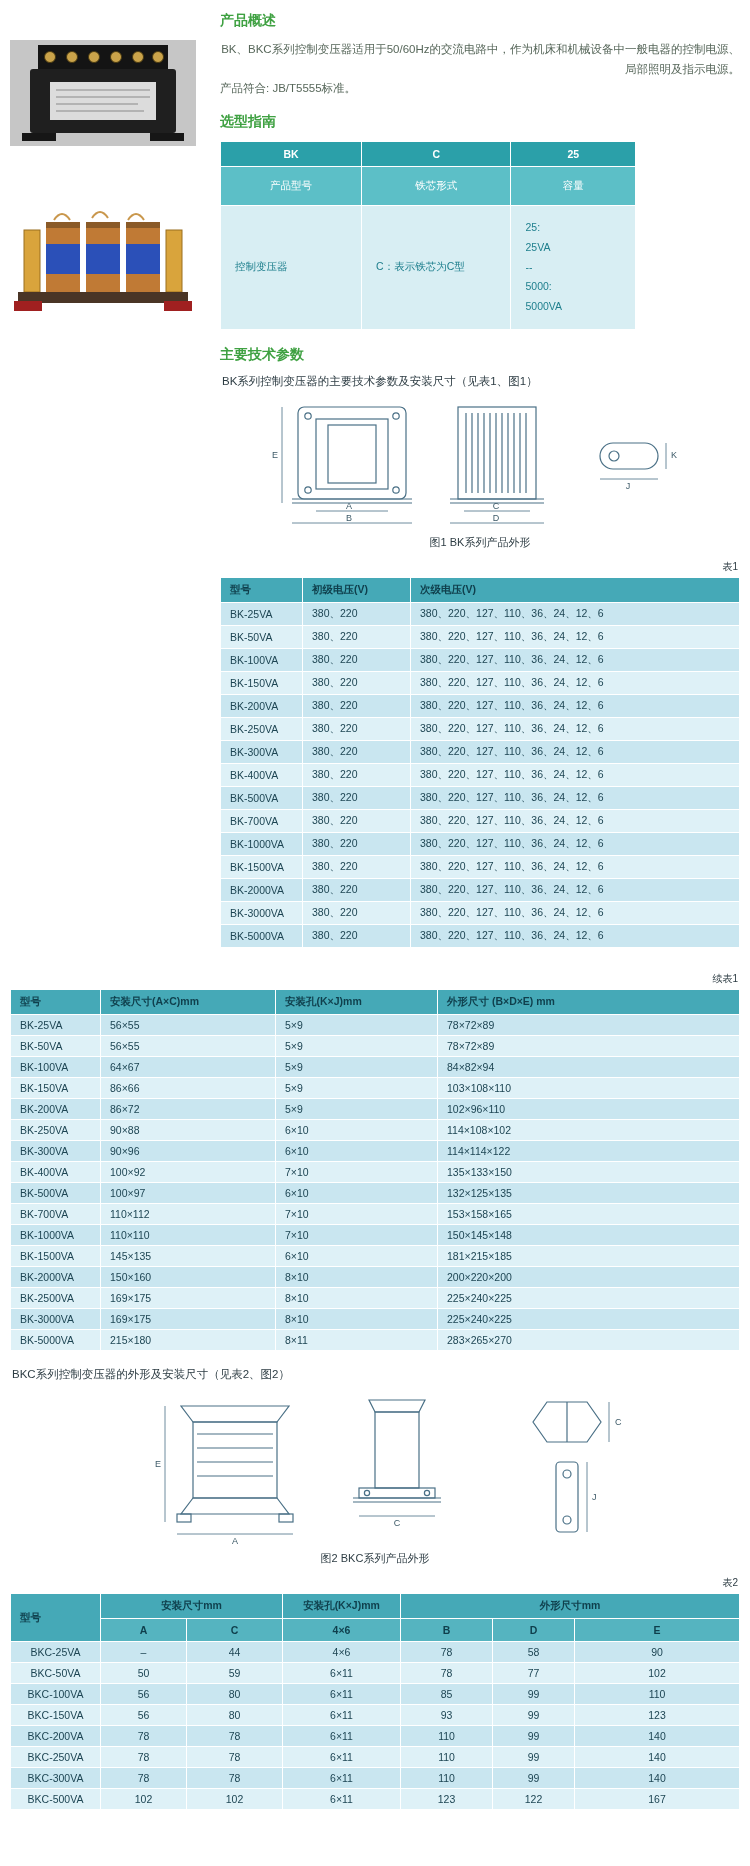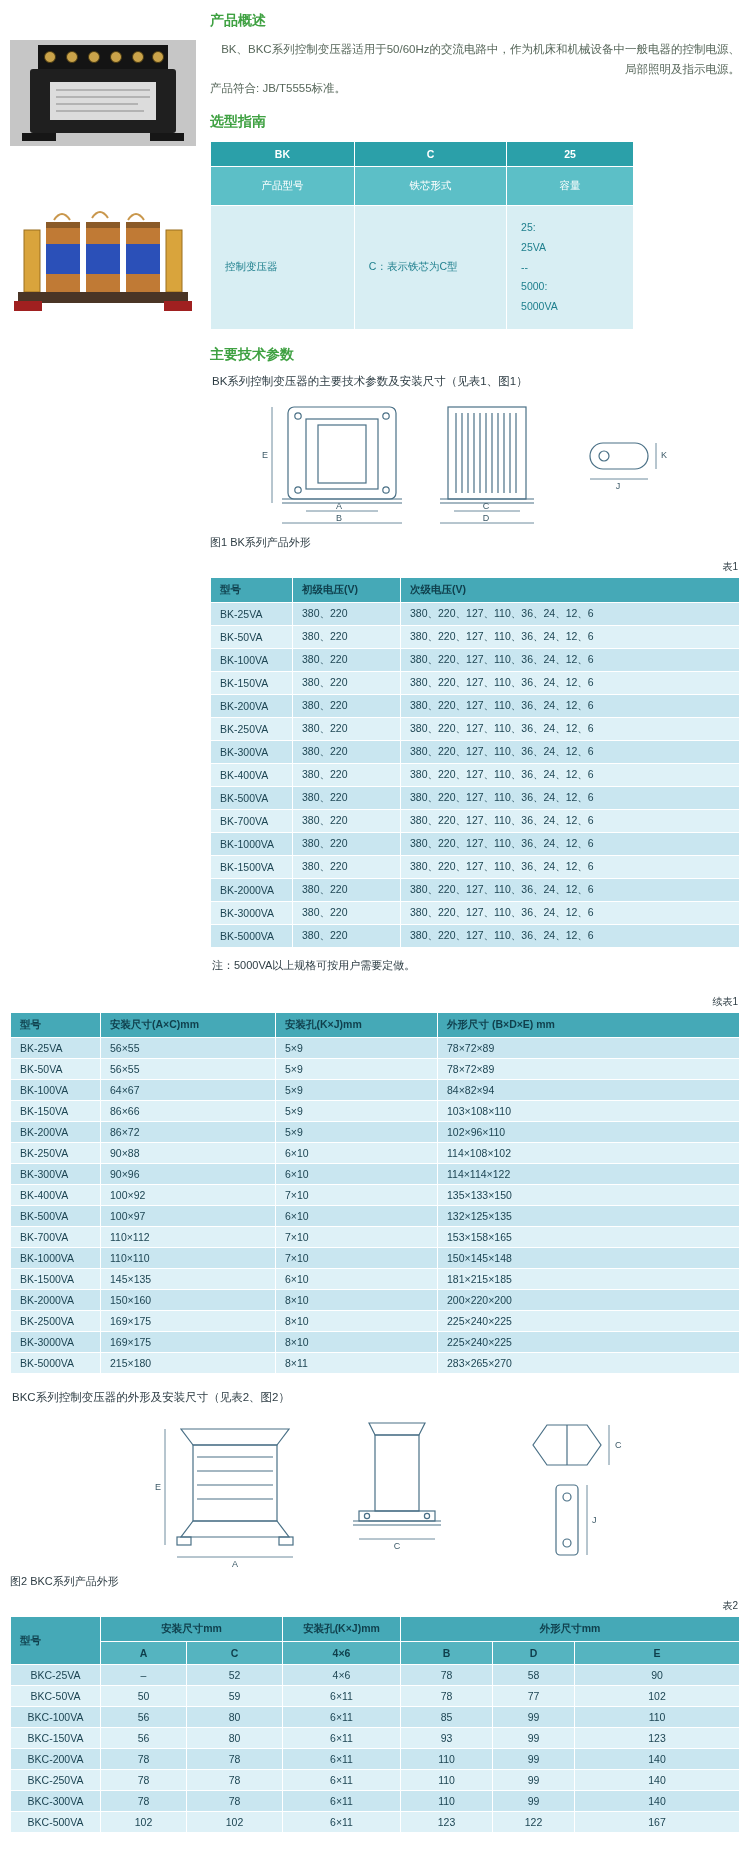--- a/index.html
+++ b/index.html
@@ -3,21 +3,21 @@
 <meta charset="utf-8">
 <style>
   * { margin:0; padding:0; box-sizing:border-box; }
   html,body { background:#ffffff; }
   body {
     width:750px; height:1866px; overflow:hidden;
     font-family:"Liberation Sans","DejaVu Sans",sans-serif;
     color:var(--darkText,#2e3d44);
   }
   .page { padding:10px 10px 0 10px; }
-  .top { display:flex; gap:14px; }
+  .top { display:flex; gap:24px; }
   .left-col { flex:0 0 186px; padding-top:30px; }
   .photo { margin-bottom:52px; }
   .photo svg { display:block; }
   .right-col { flex:1; min-width:0; }
 
   h2.sec { color:var(--green,#3fa142); font-size:14px; font-weight:bold; margin:2px 0 10px; }
   .body-text { font-size:11.5px; line-height:1.7; color:var(--bodyText,#57675a);text-align:right; }
   .standard-line { font-size:11.5px; line-height:1.7; color:var(--bodyText,#57675a); margin-bottom:14px; }
 
   table { border-collapse:collapse; }
@@ -25,21 +25,21 @@
   .sel-table td { border:1px solid #fff; font-size:10.5px; }
   .sel-table .sel-head td { background:var(--selHeadBg,#2ba0a9); color:#fff; text-align:center; height:25px; font-weight:bold; }
   .sel-table .sel-sub td { background:var(--selSubBg,#5cbfc7); color:#fff; text-align:center; height:39px; }
   .sel-table .sel-body td { background:var(--selBodyBg,#d8eef3); color:var(--selBodyText,#1e7f8d); padding:12px 14px; vertical-align:middle; }
   .sel-table .sel-body td.center { text-align:left; }
   .sel-table .sel-body td.pre { white-space:pre-line; line-height:1.9; }
 
   .intro { font-size:11.5px; color:var(--darkText,#2e3d44); margin:0 0 8px 2px; }
   .figure { margin:0 auto; }
   .figure svg { display:block; margin:0 auto; }
-  .caption { font-size:11px; color:var(--darkText,#2e3d44); margin:3px 0 10px; }
+  .caption { text-align:center; font-size:11px; color:var(--darkText,#2e3d44); margin:3px 0 10px; }
   .tbl-label { text-align:right; font-size:10px; color:var(--darkText,#2e3d44); margin:0 2px 3px 0; }
 
   .data-table { width:100%; }
   .data-table th { background:var(--thBg,#45a9b7); color:var(--thText,#0f3f4c); font-size:10.5px;
     font-weight:bold; text-align:left; padding:5px 9px; border:1px solid #fff; }
   .data-table td { font-size:10.5px; color:var(--cellText,#1d4553); padding:4px 9px; border:1px solid #fff; height:21px; }
   .data-table tbody tr:nth-child(odd) td { background:var(--rowOdd,#c9e6f0); }
   .data-table tbody tr:nth-child(even) td { background:var(--rowEven,#def1f7); }
 
   .t1 { margin-bottom:2px; }
@@ -286,21 +286,20 @@
               <td>380、220</td>
               <td>380、220、127、110、36、24、12、6</td>
             </tr>
             <tr>
               <td>BK-5000VA</td>
               <td>380、220</td>
               <td>380、220、127、110、36、24、12、6</td>
             </tr>
           </tbody>
       </table>
-      <p class="note">注：5000VA以上规格可按用户需要定做。</p>
 
     </div>
   </div>
 
   <div class="full-section">
     <div class="tbl-label">续表1</div>
     <table class="data-table t-cont">
       <colgroup>
           <col style="width:90px">
           <col style="width:175px">
@@ -486,21 +485,21 @@
           <th>4×6</th>
           <th>B</th>
           <th>D</th>
           <th>E</th>
         </tr>
       </thead>
       <tbody data-table="bkc.table2.rows">
           <tr>
             <td>BKC-25VA</td>
             <td>–</td>
-            <td>52</td>
+            <td>44</td>
             <td>4×6</td>
             <td>78</td>
             <td>58</td>
             <td>90</td>
           </tr>
           <tr>
             <td>BKC-50VA</td>
             <td>50</td>
             <td>59</td>
             <td>6×11</td>

